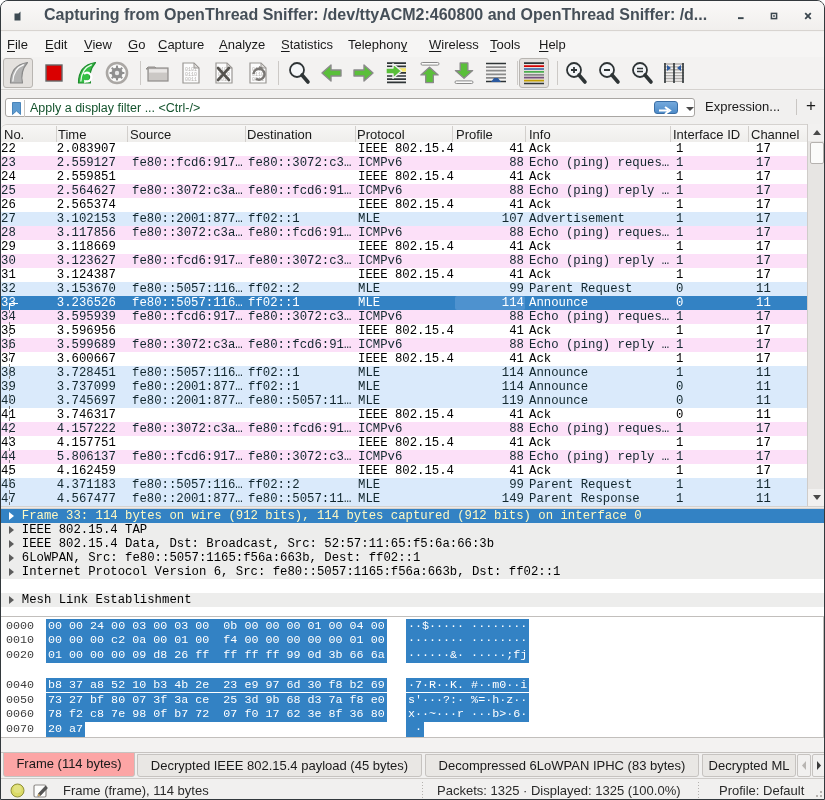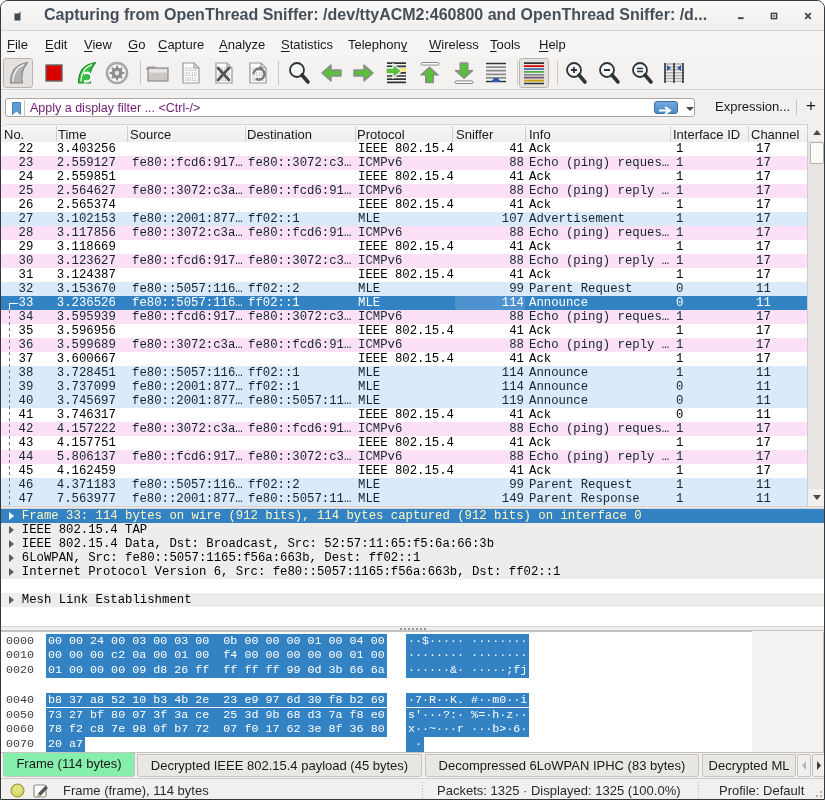--- a/index.html
+++ b/index.html
@@ -22,42 +22,42 @@
 .ticon { position:absolute; top:4px; }
 .tbtn { position:absolute; top:1px; width:30px; height:30px; }
 .tbtn.pressed { background:#e4e1de; border:1px solid #b8b5b1; border-radius:3px; }
 .tsep { position:absolute; top:4px; width:1px; height:24px; background:#ccc9c6; }
 
 #fbar { position:absolute; left:0; top:90px; width:100%; height:33px; background:#f1f0ef; }
 #finput { position:absolute; left:4px; top:7px; width:690px; height:19px; background:#fff;
   border:1px solid #a9a6a3; border-radius:3px; }
 #fbook { position:absolute; left:5px; top:2.5px; }
 #fsep1 { position:absolute; left:18px; top:1px; width:1px; height:17px; background:#c9c6c3; }
-#fph { position:absolute; left:24px; top:2px; font-size:12.5px; color:#701a75; }
+#fph { position:absolute; left:24px; top:2px; font-size:12.5px; color:#14532d; }
 #fgo { position:absolute; left:648px; top:2px; width:24px; height:13px;
   background:linear-gradient(#74a9dc,#4e8bc8); border:1px solid #3a6ea5; border-radius:3px; }
 #fcaret { position:absolute; left:679px; top:7px; }
-#fexpr { position:absolute; left:704px; top:8px; font-size:13px; color:#1a1a1a;margin-left:10px; }
+#fexpr { position:absolute; left:704px; top:8px; font-size:13px; color:#1a1a1a; }
 #fsep2 { position:absolute; left:795px; top:8px; width:1px; height:16px; background:#c9c6c3; }
 #fplus { position:absolute; left:805px; top:5px; font-size:17px; color:#1a1a1a; }
 
 #phead { position:absolute; left:0; top:123px; width:100%; height:26px;
   background:linear-gradient(#f7f6f5,#eceae8); border-top:1px solid #d5d2cf; border-bottom:1px solid #cfccc9;border-radius:6px; }
 #phead span { position:absolute; top:2px; font-size:13px; color:#1a1a1a; white-space:nowrap; }
 #phead i { position:absolute; top:1px; width:1px; height:16px; background:#d2cfcc; }
 
 #plist { position:absolute; left:0; top:141px; width:100%; height:364px; background:#fff; overflow:hidden; }
 .row { position:absolute; left:0; width:806px; height:14px; font-family:"Liberation Mono",monospace;
   font-size:12.3px; line-height:14px; color:#000; white-space:nowrap; }
 .rw { background:#fff; }
 .rp { background:#fce0f8; color:#12272e; }
 .rb { background:#daeafb; color:#12272e; }
 .rs { background:#3382c4; color:#fff; }
 .row span { position:absolute; top:0; }
-.cno { left:0; width:50px; text-align:center; }
+.cno { left:0; width:50px; text-align:left; }
 .ct { left:55.8px; } .cs { left:131px; } .cd { left:247px; } .cp { left:357px; }
 .cl { left:463px; width:60px; text-align:right; }
 .fcell { position:absolute; left:454px; top:0; width:70px; height:14px; background:#4e92cf; border-radius:2px; }
 .ci { left:528px; } .cf { left:675px; } .cc { left:755px; }
 
 #rel1 { position:absolute; left:8px; top:302px; width:9px; height:1px; background:#fff; }
 #rel2 { position:absolute; left:8px; top:302px; width:1px; height:7px; background:#fff; }
 #rel3 { position:absolute; left:8px; top:309px; width:1px; height:196px;
   background:repeating-linear-gradient(#777 0 3px, transparent 3px 6px); }
 
@@ -78,36 +78,36 @@
 #split2 .dots { position:absolute; left:399px; top:1px; width:26px; height:2px;
   background:repeating-linear-gradient(90deg,#9a9794 0 2px, transparent 2px 4px); }
 
 #dpane { position:absolute; left:0; top:508px; width:100%; height:117px; background:#fff; }
 .drow { position:absolute; left:0; width:100%; height:14px; font-family:"Liberation Mono",monospace;
   font-size:12.3px; line-height:14px; color:#000; white-space:nowrap; background:#ededec; }
 .drow span { position:absolute; left:20.8px; }
 .drow .tri { position:absolute; left:6px; top:3px; }
 .dsel { background:#3382c4; color:#fef9c3; }
 
-#hpane { position:absolute; left:0; top:630px; width:751px; height:122px; background:#fff;
+#hpane { position:absolute; left:0; top:615px; width:825px; height:122px; background:#fff;
   border:1px solid #c2bfbc; border-left:none; border-right:none; }
 #hpane .inner { position:absolute; left:0; top:0; width:823px; height:120px; border-right:1px solid #c2bfbc; }
 .hrow { position:absolute; left:0; width:100%; height:14.8px; font-family:"Liberation Mono",monospace;
   font-size:11.7px; line-height:14.8px; white-space:pre; }
 .hoff { position:absolute; left:5px; color:#3c3c3c; }
 .hhex { position:absolute; left:47px; color:#fff; }
 .hasc { position:absolute; left:407px; color:#fff; }
 .hhl { position:absolute; top:0; height:14.8px; background:#3382c4; }
 
 #btabs { position:absolute; left:0; top:751px; width:100%; height:26px; background:#f1f0ef;
   border-top:1px solid #c6c3c0; }
 .btab { position:absolute; top:1px; height:23px; background:#e9e7e4; border:1px solid #c6c3c0;
   border-radius:0 0 3px 3px; font-size:13px; color:#1a1a1a; text-align:center; line-height:22px;
   white-space:nowrap; overflow:hidden; }
-.btab.active { background:#86efac; top:-1px; height:25px; }
+.btab.active { background:#fca5a5; top:-1px; height:25px; }
 .tscroll { position:absolute; top:1px; width:14px; height:23px; background:#f1f0ef;
   border:1px solid #c6c3c0; border-radius:2px; }
 
 #sbar { position:absolute; left:0; top:777px; width:100%; height:23px; background:#f1f0ef;
   border-top:1px solid #cecbc8; }
 #sbar .t { position:absolute; top:4px; font-size:13px; color:#2a2a2a; white-space:nowrap; }
 .dotsep { position:absolute; top:3px; width:1px; height:16px;
   background:repeating-linear-gradient(#b5b2af 0 1px, transparent 1px 3px); }
 #grip { position:absolute; right:1px; bottom:1px; width:10px; height:10px;
   background:
@@ -304,37 +304,37 @@
     <div id="fexpr">Expression...</div>
     <div id="fsep2"></div>
     <div id="fplus">+</div>
   </div>
   <div id="phead">
     <span style="left:3px">No.</span>
       <span style="left:57px">Time</span>
       <span style="left:129px">Source</span>
     <span style="left:246px">Destination</span>
       <span style="left:356px">Protocol</span>
-      <span style="left:455px">Sniffer</span>
+      <span style="left:455px">Profile</span>
     <span style="left:528px">Info</span>
       <span style="left:672px">Interface ID</span>
       <span style="left:750px">Channel</span>
     <i style="left:55px"></i>
       <i style="left:126px"></i>
       <i style="left:244px"></i>
       <i style="left:354px"></i>
     <i style="left:451px"></i>
       <i style="left:524px"></i>
       <i style="left:669px"></i>
       <i style="left:747px"></i>
   </div>
   <div id="plist">
 <div class="row rw" style="top:0px">
         <span class="cno">22</span>
-        <span class="ct">3.403256</span>
+        <span class="ct">2.083907</span>
         <span class="cs"></span>
         <span class="cd"></span>
         <span class="cp">IEEE 802.15.4</span>
         <span class="cl">41</span>
         <span class="ci">Ack</span>
         <span class="cf">1</span>
         <span class="cc">17</span>
       </div>
 <div class="row rp" style="top:14px">
         <span class="cno">23</span>
@@ -596,21 +596,21 @@
         <span class="cs">fe80::5057:116…</span>
         <span class="cd">ff02::2</span>
         <span class="cp">MLE</span>
         <span class="cl">99</span>
         <span class="ci">Parent Request</span>
         <span class="cf">1</span>
         <span class="cc">11</span>
       </div>
 <div class="row rb" style="top:350px">
         <span class="cno">47</span>
-        <span class="ct">7.563977</span>
+        <span class="ct">4.567477</span>
         <span class="cs">fe80::2001:877…</span>
         <span class="cd">fe80::5057:11…</span>
         <span class="cp">MLE</span>
         <span class="cl">149</span>
         <span class="ci">Parent Response</span>
         <span class="cf">1</span>
         <span class="cc">11</span>
       </div>
   </div>
   <div id="rel1"></div>

